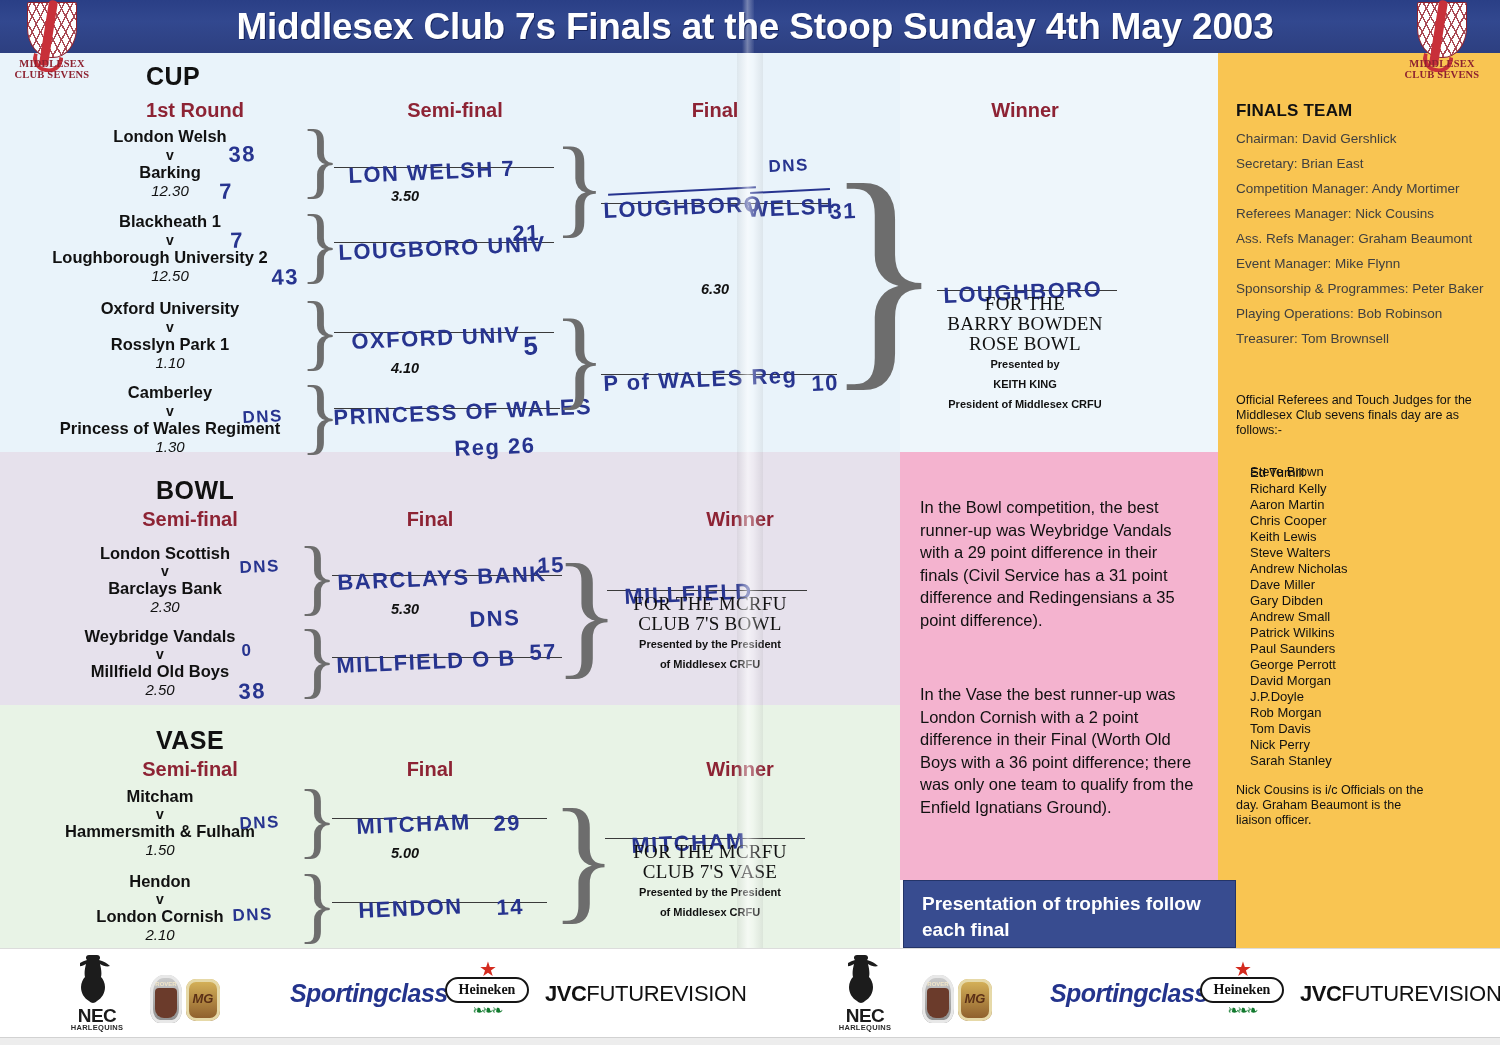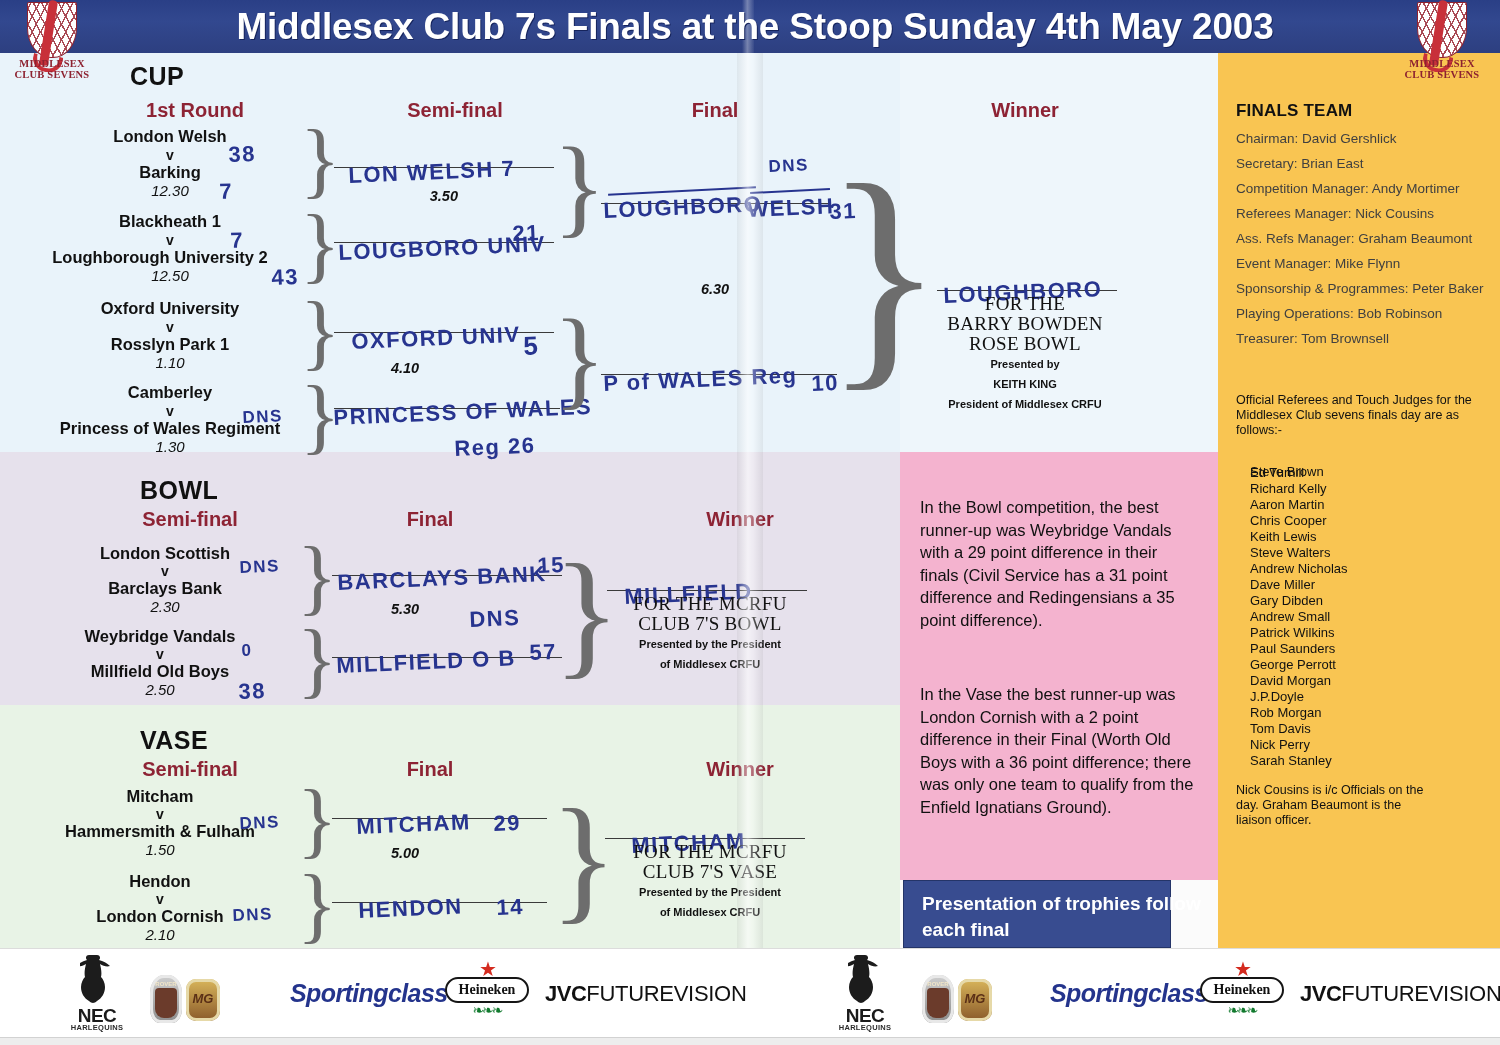--- a/index.html
+++ b/index.html
@@ -54,21 +54,21 @@
   #crest-right{ left:1404px; top:2px; }
 
   
   .sec{ position:absolute; left:0; }
   #cup-bg { top:53px;  width:900px; height:399px; background:#e9f3fa; }
   #bowl-bg{ top:452px; width:900px; height:253px; background:#e6e1ec; }
   #vase-bg{ top:705px; width:900px; height:243px; background:#e8f3e6; }
 
   #right-white{ position:absolute; left:900px; top:53px; width:318px; height:399px; background:#eef6fb;}
   #pink-bg{ position:absolute; left:900px; top:452px; width:318px; height:428px; background:#f4b3cf;}
-  #blue-box{ position:absolute; left:903px; top:880px; width:268px; height:68px; background:#384c90; border:1px solid #243468;}
+  #blue-box{ position:absolute; left:903px; top:880px; width:333px; height:68px; background:#384c90; border:1px solid #243468;}
   #blue-box .t{ position:absolute; left:18px; top:10px; width:280px; color:#fff; font-size:19px; font-weight:bold; line-height:26px;}
 
   #yellow-bg{ position:absolute; left:1218px; top:53px; width:282px; height:895px; background:#f9c552;}
 
   
   .fold{ position:absolute; top:53px; height:895px; width:26px; left:737px;
     background:linear-gradient(90deg, rgba(120,120,120,.10) 0%, rgba(255,255,255,.55) 42%, rgba(255,255,255,.30) 62%, rgba(130,130,130,.12) 100%);
     pointer-events:none;}
 
   
@@ -93,21 +93,21 @@
 
   .heineken .oval{ position:absolute; left:0; top:22px; width:84px; height:26px; background:#fff; border:2.5px solid #151515; border-radius:13px;}
   .heineken .oval span{ position:absolute; left:0; top:3px; width:80px; text-align:center; font-size:14px; font-weight:bold; color:#111; font-family:"Liberation Serif", serif;}
   .heineken .star{ position:absolute; left:34px; top:6px; width:0; height:0; color:#d42b1f; font-size:20px; line-height:16px;}
   .heineken .leaves{ position:absolute; left:16px; top:47px; width:52px; text-align:center; color:#127a2e; font-size:14px; letter-spacing:-2px;}
 
   .jvc .j{ font-size:22px; font-weight:bold; color:#111; letter-spacing:-.5px;}
   .jvc .f{ font-size:22px; color:#111; letter-spacing:-.3px;}
 
   
-  .sect-name{ position:absolute; font-size:25px; font-weight:bold; color:#111; letter-spacing:.5px;}
+  .sect-name{ position:absolute; font-size:25px; font-weight:bold; color:#111; letter-spacing:.5px;margin-left:16px;}
   .colhead{ position:absolute; font-size:20px; font-weight:bold; color:#8d2334; text-align:center;}
   .team{ position:absolute; text-align:center; font-size:16.5px; font-weight:bold; color:#111; line-height:19px; white-space:nowrap;}
   .vs{ position:absolute; text-align:center; font-size:14px; font-weight:bold; color:#111;}
   .time{ position:absolute; text-align:center; font-size:15px; font-style:italic; color:#111;}
   .midtime{ position:absolute; text-align:center; font-size:14.5px; font-weight:bold; font-style:italic; color:#111;}
   .pres{ position:absolute; text-align:center; line-height:20px;}
   .pres .ser{ font-family:"Liberation Serif", serif; font-size:19px; color:#111; display:block; letter-spacing:.3px;}
   .pres .bld{ font-size:11px; font-weight:bold; color:#111; display:block;}
 
   
@@ -191,21 +191,21 @@
 
   <div class="team" style="left:35px; top:383px; width:270px;">Camberley</div>
   <div class="vs" style="left:35px; top:403px; width:270px;">v</div>
   <div class="team" style="left:20px; top:419px; width:300px;">Princess of Wales Regiment</div>
   <div class="time" style="left:35px; top:438px; width:270px;">1.30</div>
   <div class="hw sm tilt" style="left:243px; top:408px;">DNS</div>
   <div class="brace" style="left:300px; top:374px; font-size:84px;">}</div>
 
   <div class="rule" style="left:334px; top:167px; width:220px;"></div>
   <div class="hw md tilt" style="left:349px; top:163px;">LON WELSH 7</div>
-  <div class="midtime" style="left:328px; top:188px; width:130px;text-align:right;">3.50</div>
+  <div class="midtime" style="left:340px; top:188px; width:130px;">3.50</div>
   <div class="rule" style="left:334px; top:242px; width:220px;"></div>
   <div class="hw md tilt" style="left:339px; top:240px;">LOUGBORO UNIV</div>
   <div class="hw md tilt" style="left:513px; top:221px;">21</div>
   <div class="brace" style="left:553px; top:131px; font-size:110px;">}</div>
 
   <div class="rule" style="left:334px; top:332px; width:220px;"></div>
   <div class="hw md tilt" style="left:352px; top:329px;">OXFORD UNIV</div>
   <div class="hw lg tilt" style="left:524px; top:331px;">5</div>
   <div class="midtime" style="left:340px; top:360px; width:130px;">4.10</div>
   <div class="rule" style="left:334px; top:408px; width:226px;"></div>

